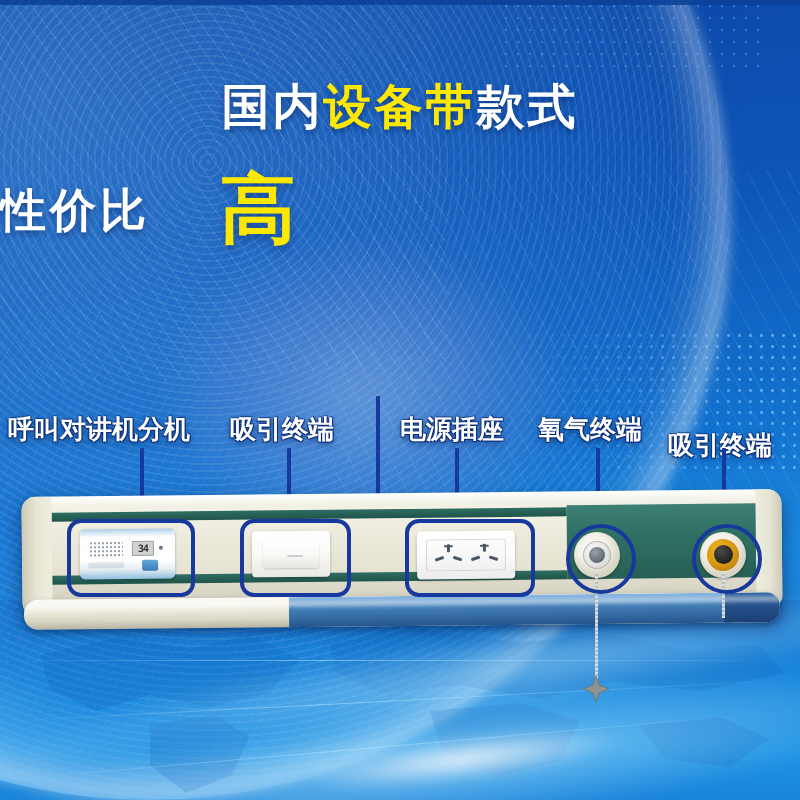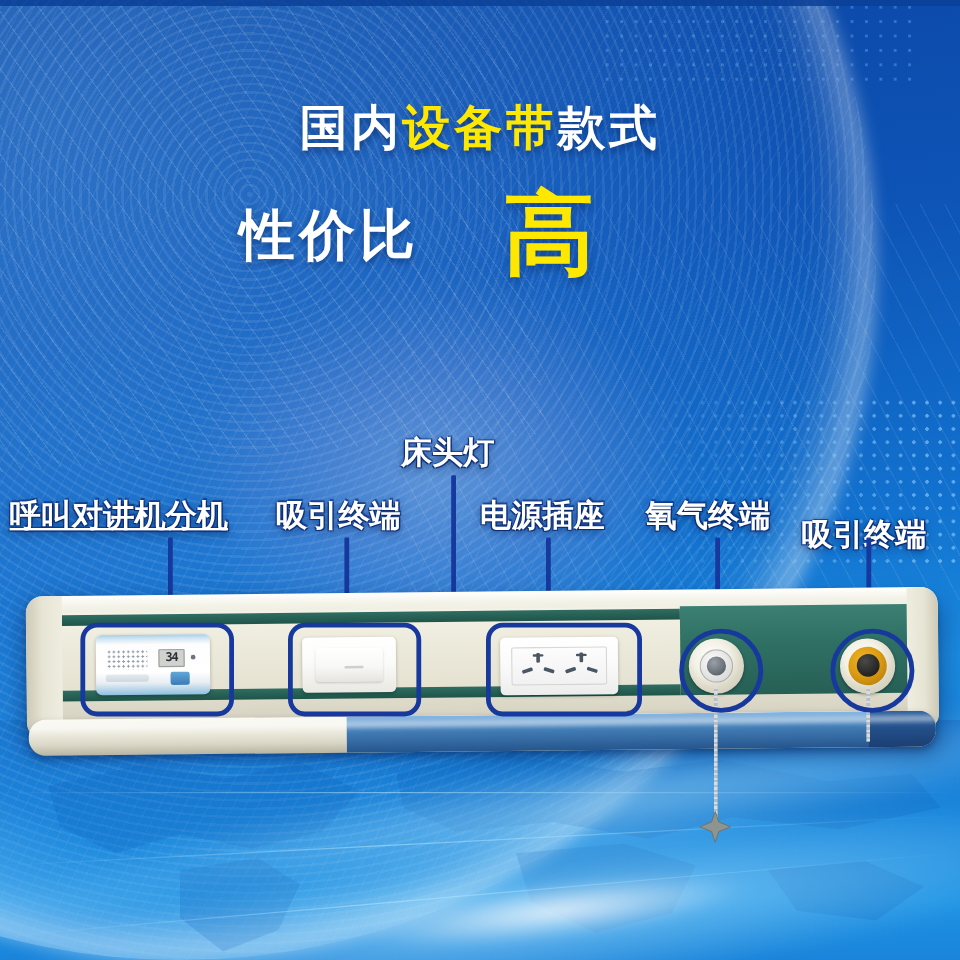--- a/index.html
+++ b/index.html
@@ -53,25 +53,25 @@
     transform:rotate(-7deg);filter:blur(5px);}
   .swoosh2{position:absolute;left:-40px;top:640px;width:900px;height:90px;
     background:radial-gradient(ellipse at 60% 50%, rgba(200,240,255,.45) 0%, rgba(160,220,255,0) 65%);
     transform:rotate(-9deg);filter:blur(8px);}
   .hline{position:absolute;height:1px;background:linear-gradient(90deg, rgba(255,255,255,0) 0%, rgba(180,230,255,.55) 40%, rgba(255,255,255,0) 100%);}
   .topbar{position:absolute;left:0;top:0;width:800px;height:5px;background:#0b3f96;opacity:.85;}
 
   
   .headline{position:absolute;left:0;top:78px;width:800px;text-align:center;
     font-weight:bold;letter-spacing:3px;}
-  .hl1{font-size:40px;line-height:58px;
+  .hl1{font-size:48px;line-height:58px;
     text-shadow:0 3px 6px rgba(0,30,90,.55);}
   .hl1 .w{color:#ffffff;}
   .hl1 .y{color:#ffe800;}
-  .hl2{position:absolute;left:0;top:145px;width:697px;text-align:center;font-weight:bold;}
+  .hl2{position:absolute;left:0;top:159px;width:697px;text-align:left;font-weight:bold;}
   .hl2 .w{color:#ffffff;font-size:46px;letter-spacing:4px;vertical-align:middle;
     text-shadow:0 3px 6px rgba(0,30,90,.55);}
   .hl2 .gap{display:inline-block;width:70px;}
   .hl2 .y{color:#ffe800;font-size:76px;letter-spacing:2px;vertical-align:middle;
     text-shadow:0 4px 8px rgba(0,30,90,.45);}
 
   
   .lbl{position:absolute;color:#ffffff;font-weight:bold;font-size:26px;white-space:nowrap;
     letter-spacing:0px;
     text-shadow:0 0 2px rgba(10,40,110,.9), 1px 1px 0 rgba(12,45,120,.85),
@@ -197,23 +197,22 @@
   <div class="hline" style="left:0;top:745px;width:800px;transform:rotate(-5deg);"></div>
   <div class="topbar"></div>
 
   <div class="headline hl1">
     <span class="w">国内</span><span class="y">设备带</span><span class="w">款式</span>
   </div>
   <div class="hl2">
     <span class="w">性价比</span><span class="gap"></span><span class="y">高</span>
   </div>
 
-  <div class="lbl" style="left:8px;top:412px;text-decoration:underline;">呼叫对讲机分机</div>
+  <div class="lbl" style="left:8px;top:412px;">呼叫对讲机分机</div>
   <div class="lbl" style="left:230px;top:412px;">吸引终端</div>
-  <div class="lbl" style="left:334px;top:360px;">床头灯</div>
   <div class="lbl" style="left:400px;top:412px;">电源插座</div>
   <div class="lbl" style="left:538px;top:412px;">氧气终端</div>
   <div class="lbl" style="left:668px;top:412px;margin-top:16px;">吸引终端</div>
 
   <div class="leader" style="left:140px;top:448px;height:78px;"></div>
   <div class="leader" style="left:287px;top:448px;height:78px;"></div>
   <div class="leader" style="left:376px;top:396px;height:215px;"></div>
   <div class="leader" style="left:455px;top:448px;height:78px;"></div>
   <div class="leader" style="left:596px;top:448px;height:90px;"></div>
   <div class="leader" style="left:722px;top:448px;height:90px;"></div>

